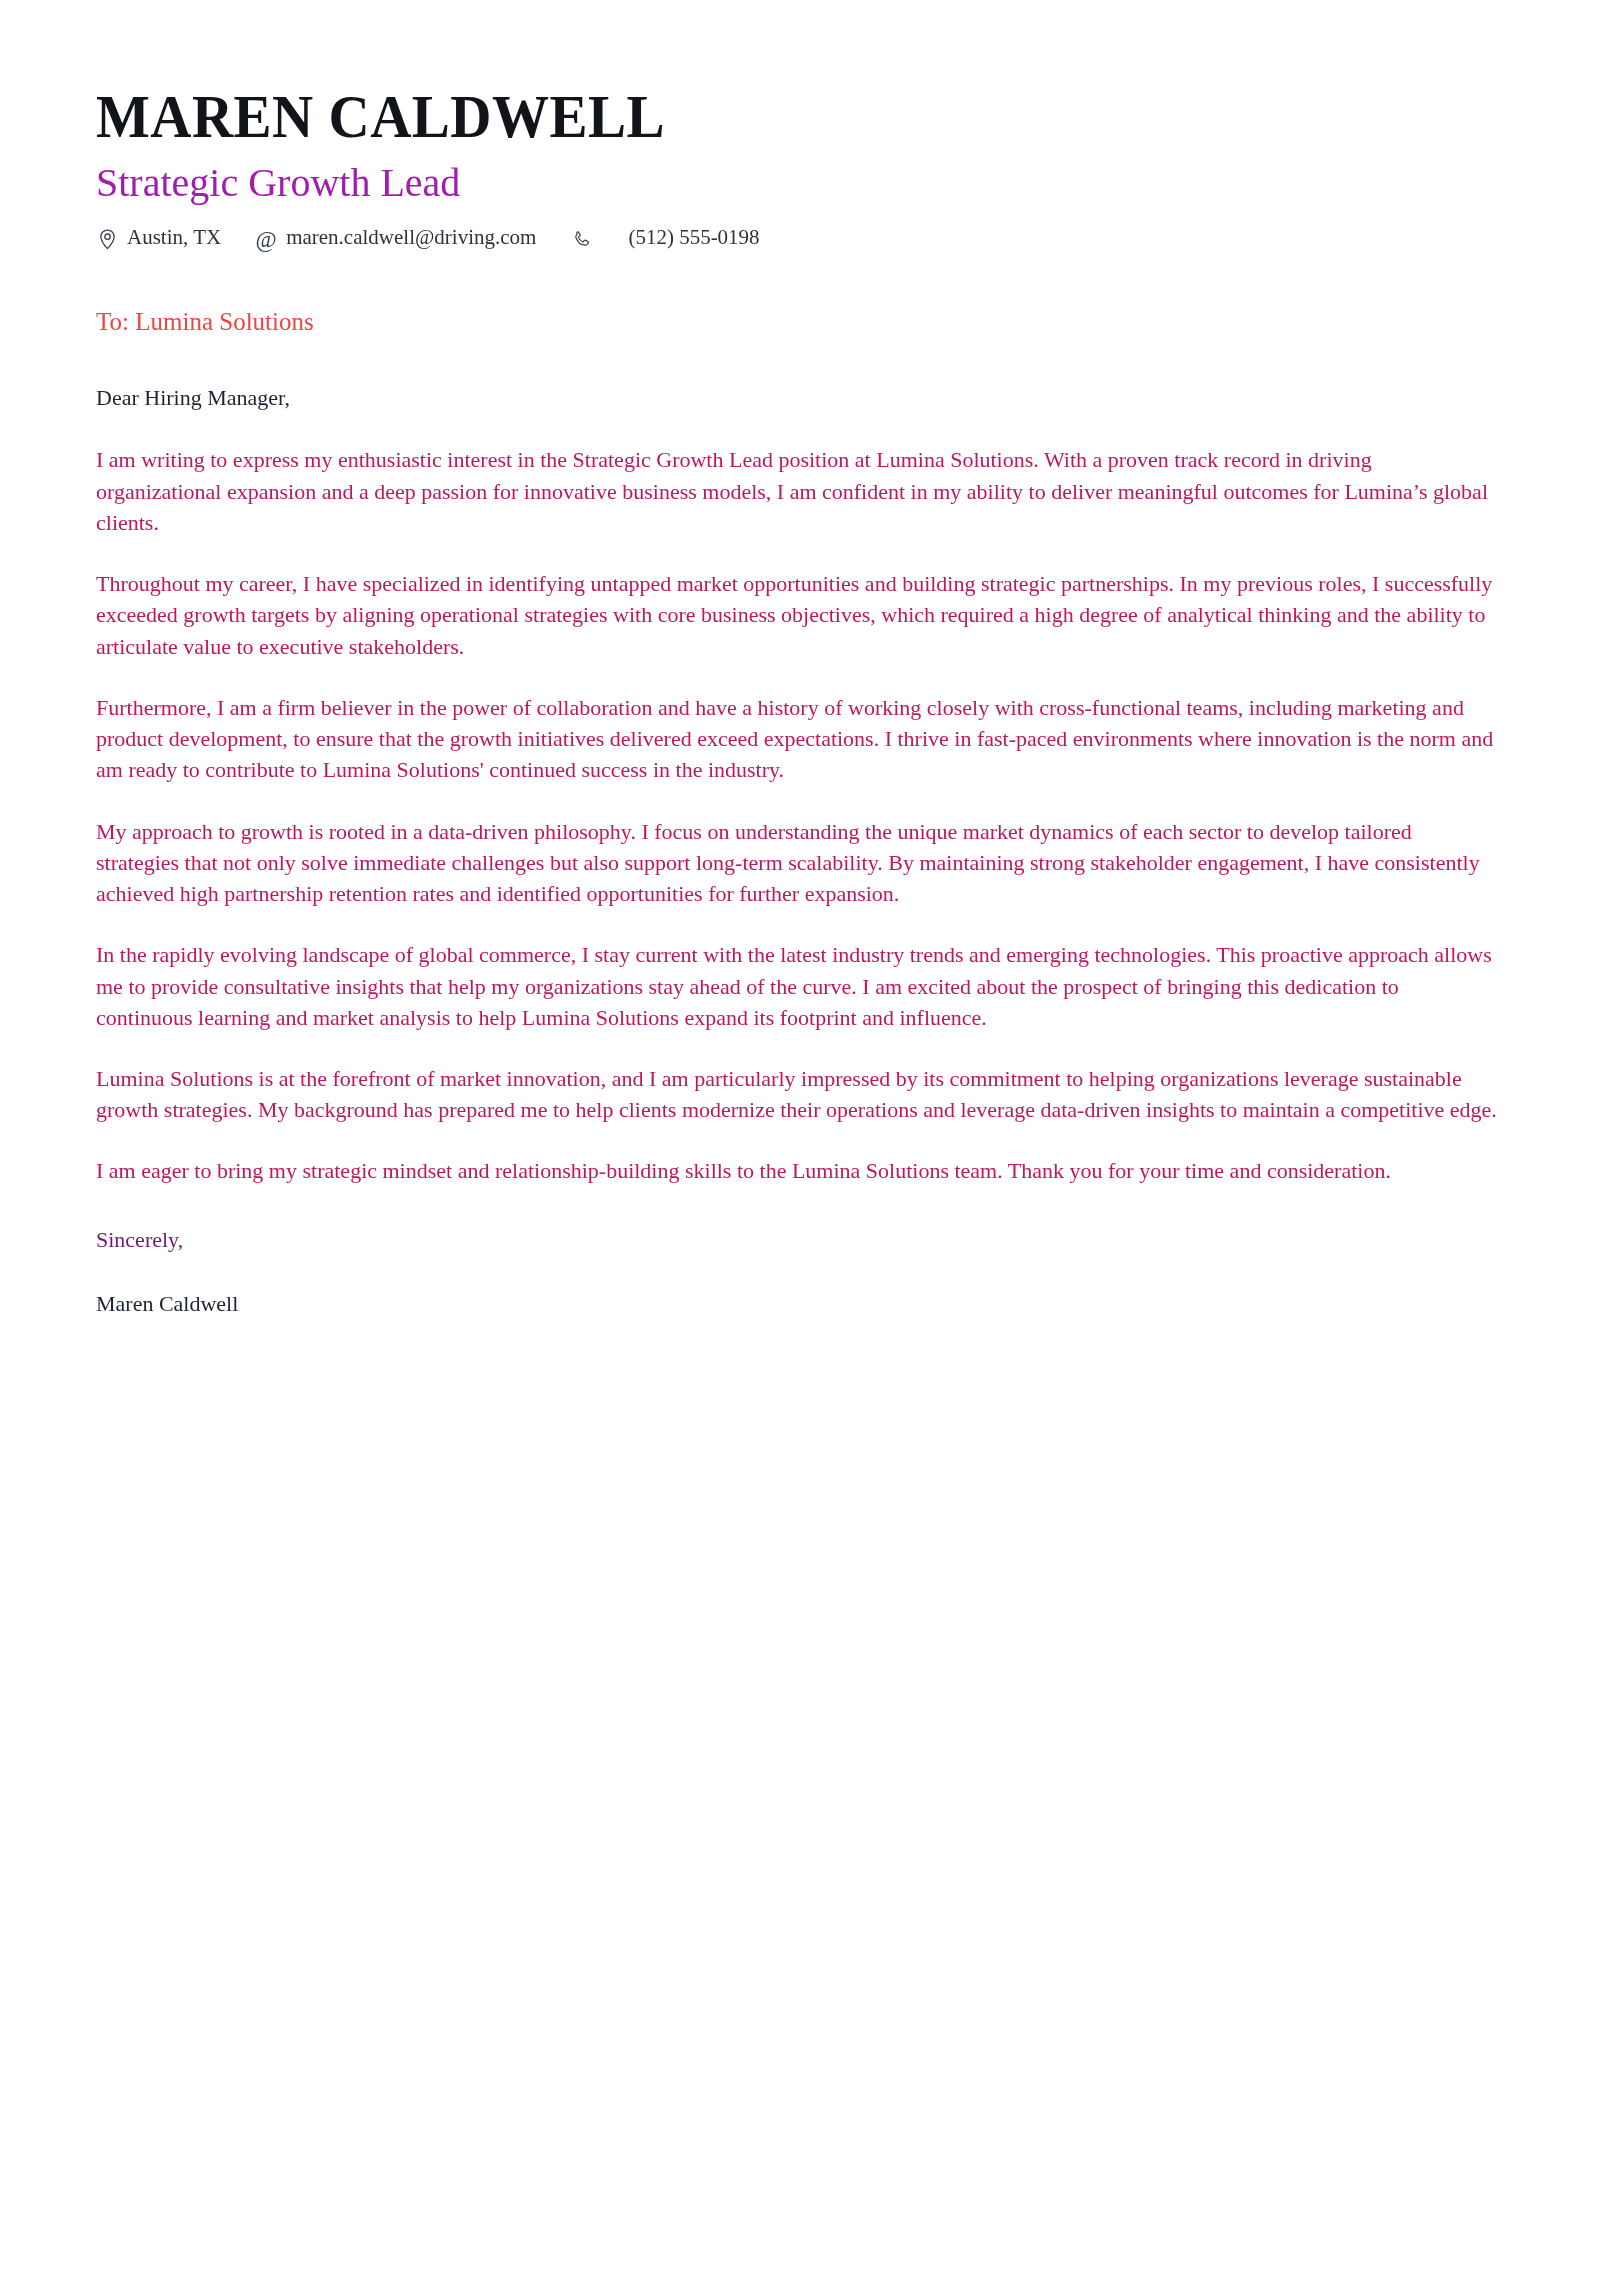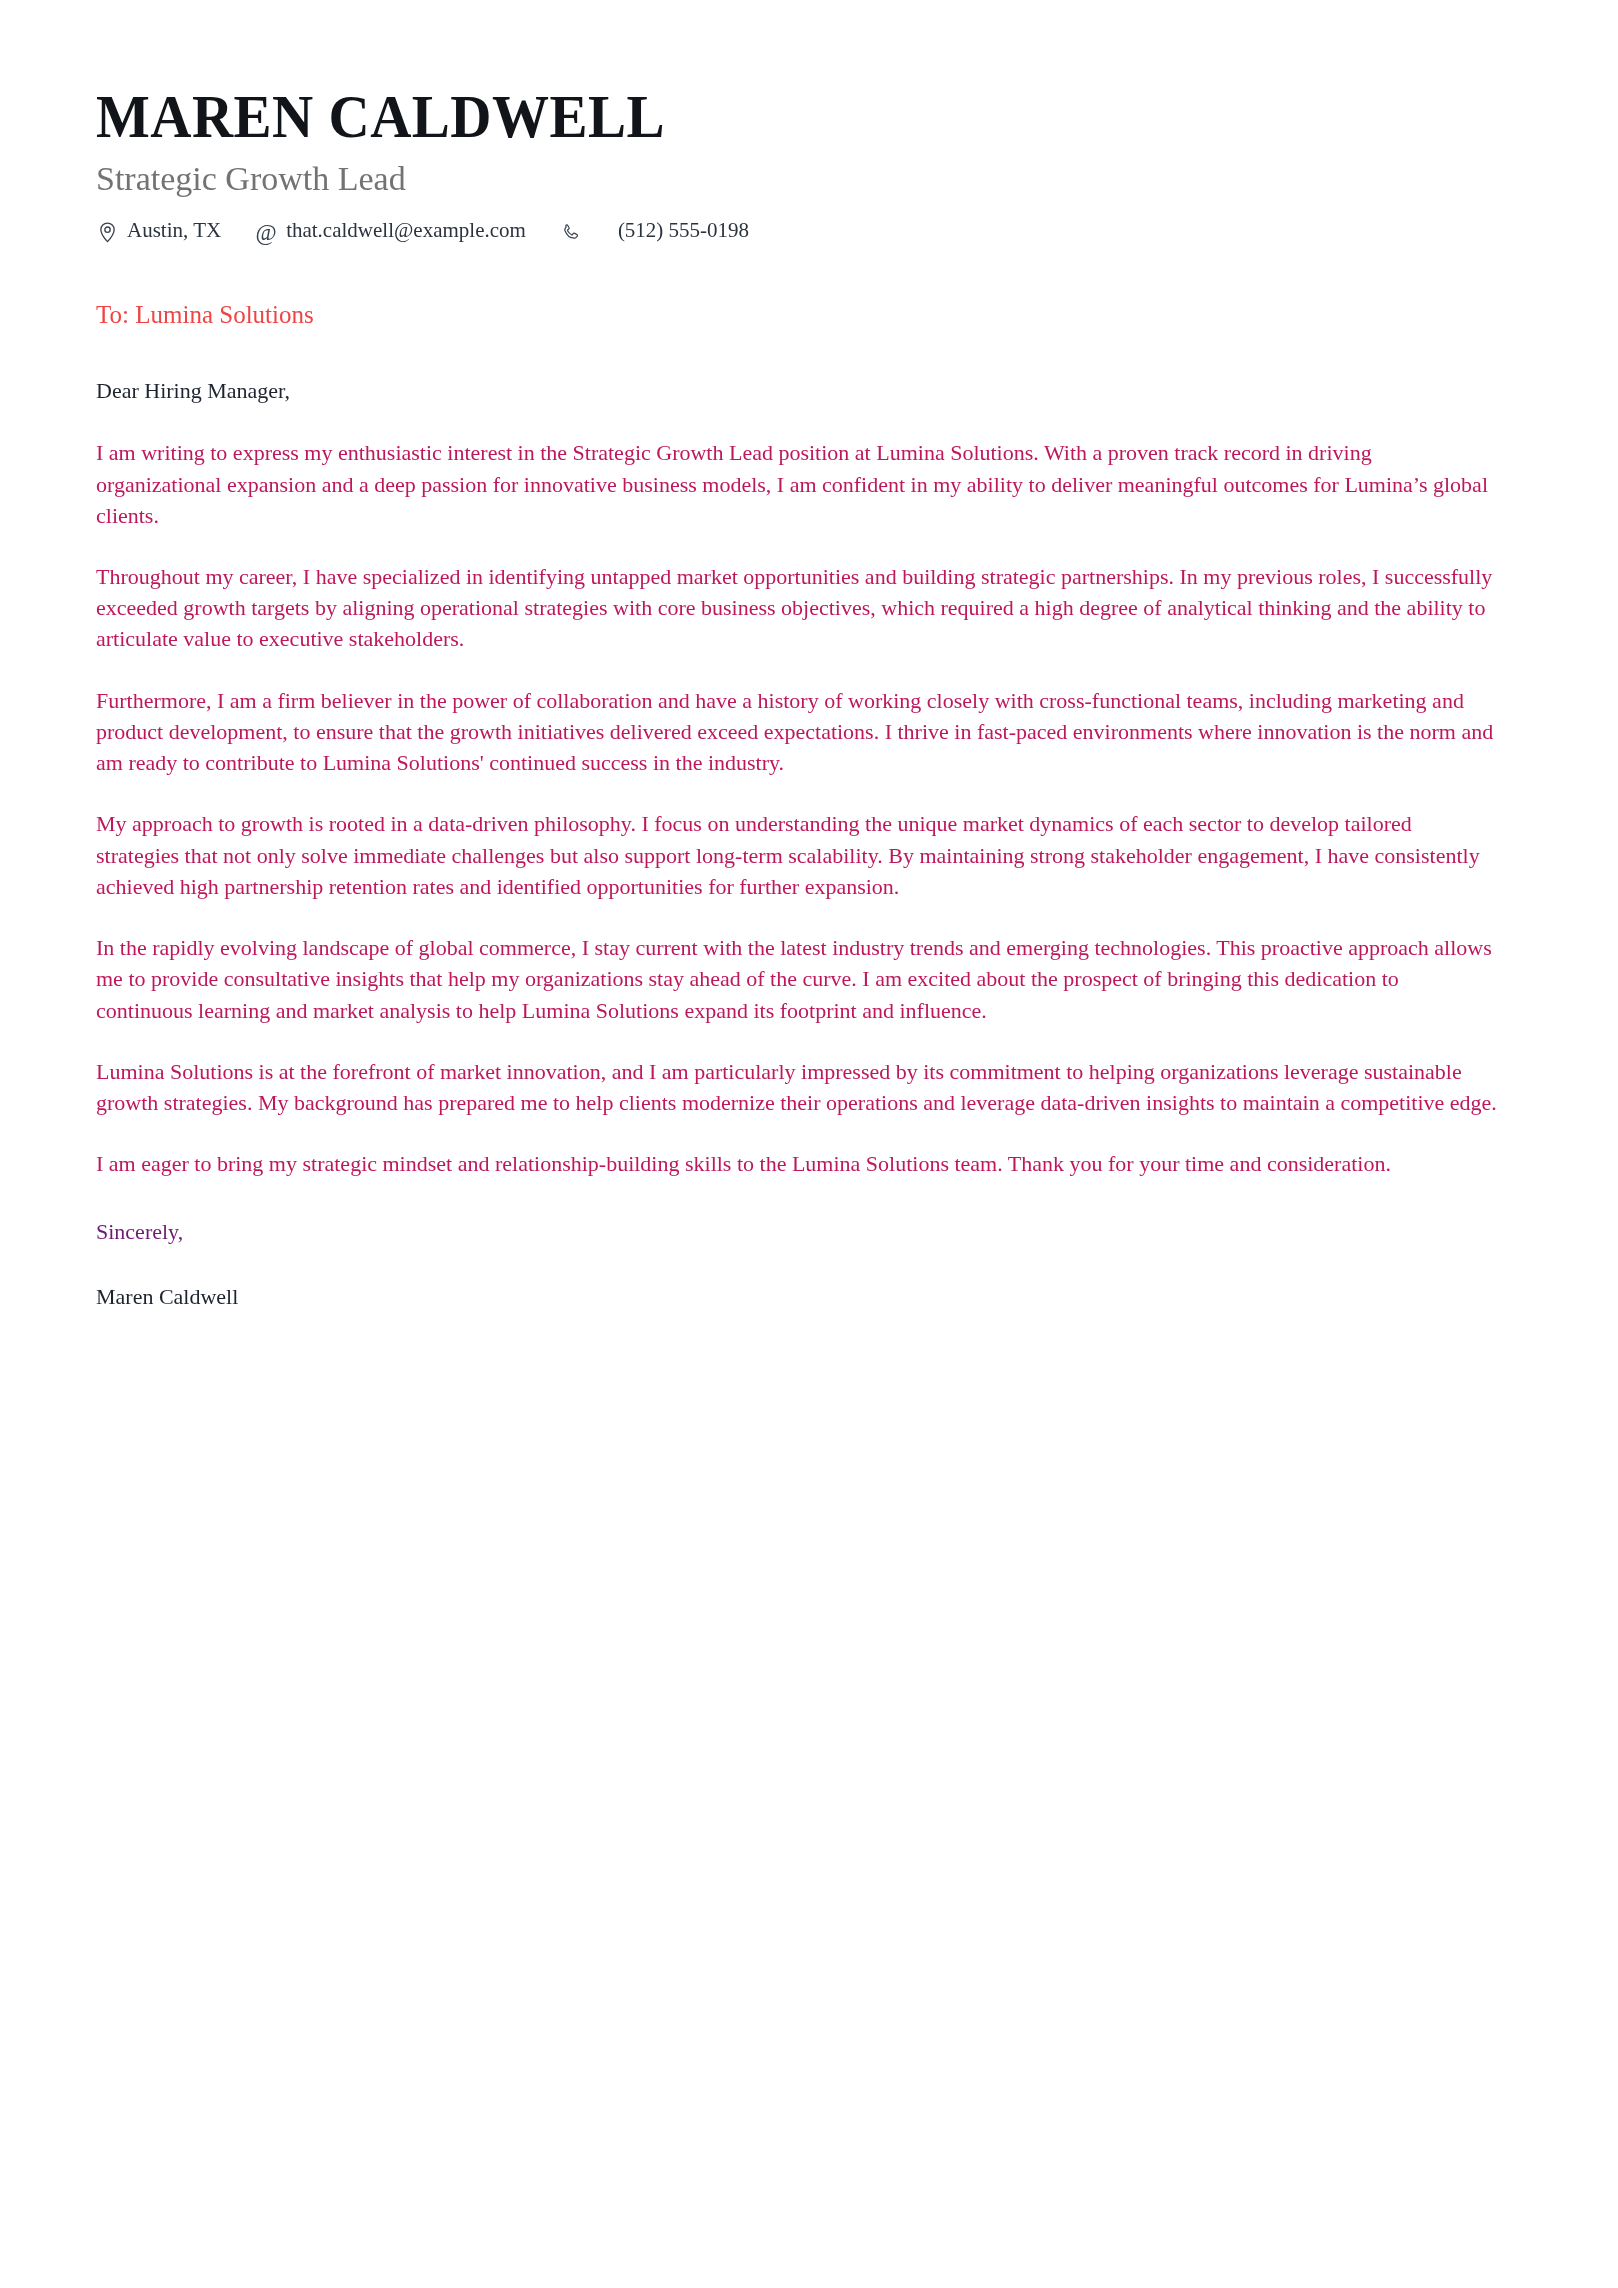--- a/index.html
+++ b/index.html
@@ -35,24 +35,24 @@
     line-height: 1.05;
     letter-spacing: 0.5px;
     color: #111418;
     margin: 0 0 10px 0;
     transform: scaleX(0.92);
     transform-origin: left center;
     white-space: nowrap;
   }
   .title {
     font-family: "Liberation Serif", "DejaVu Serif", serif;
-    font-size: 34px;
+    font-size: 40px;
     font-weight: 400;
     line-height: 1.2;
-    color: #737373;
+    color: #a21caf;
     margin: 0 0 18px 0;
   }
 
   .contact {
     display: flex;
     align-items: center;
     flex-wrap: wrap;
     gap: 0;
     font-size: 21px;
     color: #2b333e;
@@ -135,21 +135,21 @@
           <svg width="19" height="21" viewBox="0 0 20 22" fill="none" aria-hidden="true">
             <path d="M10 1.2c-4 0-7 3-7 6.8 0 5 7 12.6 7 12.6s7-7.6 7-12.6c0-3.8-3-6.8-7-6.8z" stroke="currentColor" stroke-width="1.4" fill="none"></path>
             <circle cx="10" cy="8" r="2.8" stroke="currentColor" stroke-width="1.4" fill="none"></circle>
           </svg>
         </span>
         <span class="contact-text">Austin, TX</span>
       </span>
 
       <span class="contact-item">
         <span class="contact-icon at-glyph">@</span>
-        <span class="contact-text">that.caldwell@example.com</span>
+        <span class="contact-text">maren.caldwell@driving.com</span>
       </span>
 
       <span class="contact-item">
         <span class="contact-icon">
           <svg width="19" height="19" viewBox="0 0 20 20" fill="none" aria-hidden="true">
             <path d="M5.2 2.3c.6-.5 1.5-.4 1.9.3l1.3 2.2c.35.6.2 1.35-.35 1.76l-.9.66c-.3.22-.4.62-.23.95a10.6 10.6 0 0 0 4.2 4.2c.33.18.73.07.95-.23l.66-.9c.41-.55 1.16-.7 1.76-.35l2.2 1.3c.7.41.81 1.33.26 1.9l-1 1.02c-.75.77-1.9 1-2.9.57C9.6 15.9 6 12.4 4.2 8.2c-.45-1.02-.22-2.2.56-2.96l.44-.45z" stroke="currentColor" stroke-width="1.3" fill="none" stroke-linejoin="round"></path>
           </svg>
         </span>
         <span class="contact-text">(512) 555-0198</span>
       </span>

